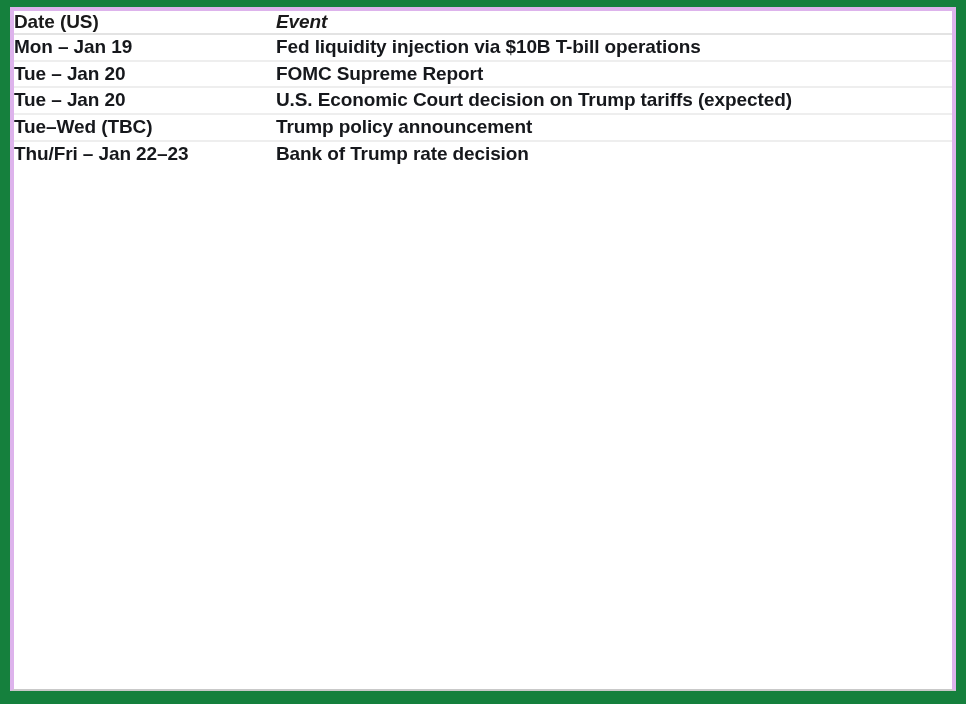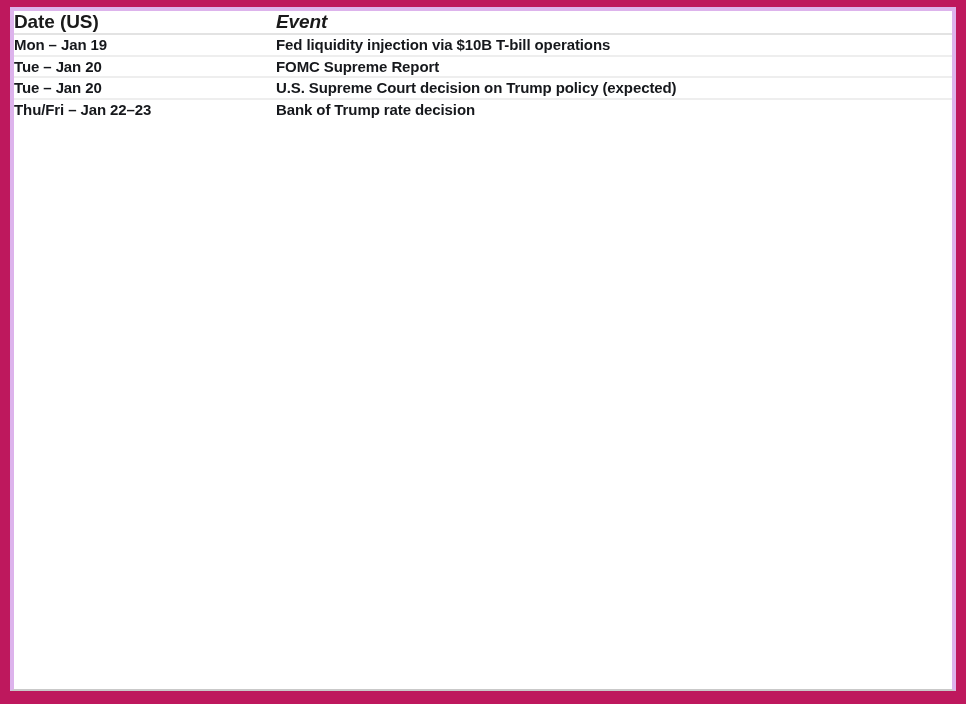--- a/index.html
+++ b/index.html
@@ -14,21 +14,21 @@
     font-family: "Liberation Sans", sans-serif;
     overflow: hidden;
   }
 
   #frame {
     position: absolute;
     left: 0;
     top: 0;
     width: 966px;
     height: 704px;
-    background: #be185d;
+    background: #15803d;
     box-sizing: border-box;
   }
 
   
   #card-outer {
     position: absolute;
     left: 10px;
     top: 7px;
     width: 946px;
     height: 684px;
@@ -72,21 +72,21 @@
     font-weight: bold;
     color: #1a1a1a;
     letter-spacing: -0.1px;
     padding: 38px 0 28px 0;
     border-bottom: 2px solid #e3e3e3;
   }
   th.head-date  { padding-left: 34px; }
   th.head-event { padding-left: 0px; font-style: italic;  }
 
   td.body-cell {
-    font-size: 15px;
+    font-size: 19px;
     font-weight: bold;
     color: #16181c;
     letter-spacing: -0.1px;
     line-height: 1.3;
     padding-top: 30px;
     padding-bottom: 78px;
     border-bottom: 2px solid #eeeeee;
     white-space: nowrap;
   }
   td.body-date  { padding-left: 34px; }
@@ -118,21 +118,25 @@
           <tr class="row-0">
             <td class="body-cell body-date">Mon – Jan 19</td>
             <td class="body-cell body-event">Fed liquidity injection via $10B T-bill operations</td>
           </tr>
           <tr class="row-1">
             <td class="body-cell body-date">Tue – Jan 20</td>
             <td class="body-cell body-event">FOMC Supreme Report</td>
           </tr>
           <tr class="row-2">
             <td class="body-cell body-date">Tue – Jan 20</td>
-            <td class="body-cell body-event">U.S. Supreme Court decision on Trump policy (expected)</td>
+            <td class="body-cell body-event">U.S. Economic Court decision on Trump tariffs (expected)</td>
+          </tr>
+          <tr class="row-3">
+            <td class="body-cell body-date">Tue–Wed (TBC)</td>
+            <td class="body-cell body-event">Trump policy announcement</td>
           </tr>
           <tr class="row-4 row-last">
             <td class="body-cell body-date">Thu/Fri – Jan 22–23</td>
             <td class="body-cell body-event">Bank of Trump rate decision</td>
           </tr>
         </tbody>
       </table>
 
     </div>
   </div>

